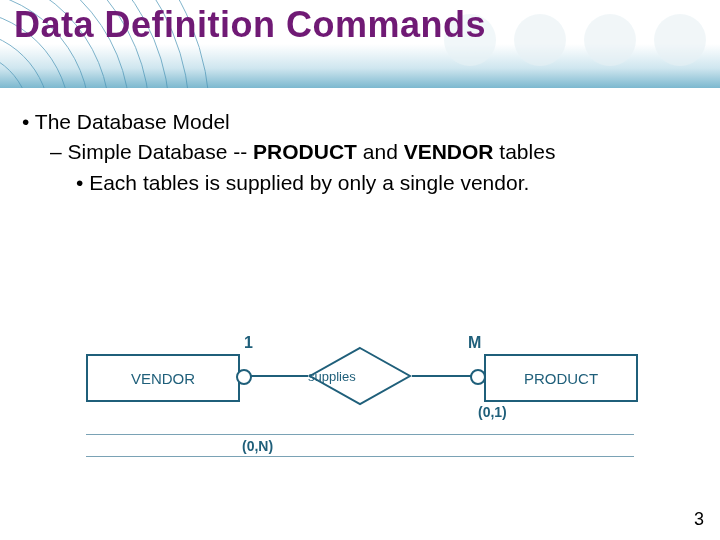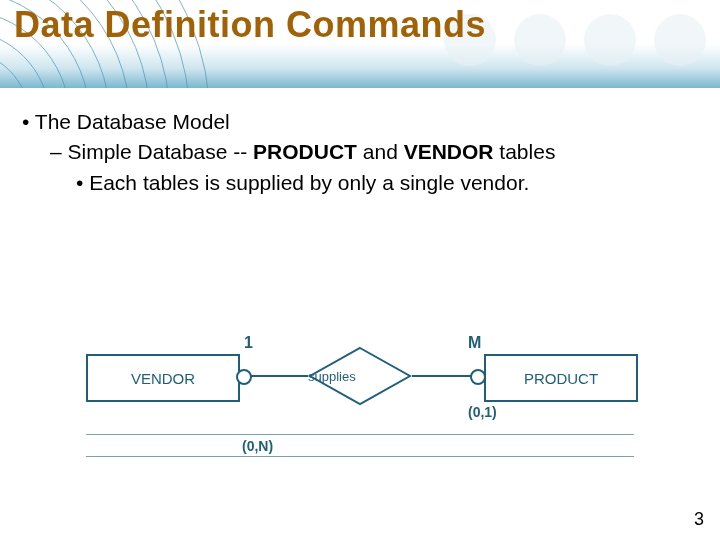--- a/index.html
+++ b/index.html
@@ -28,21 +28,21 @@
   .header-bg {
     position: absolute;
     inset: 0;
   }
   .title {
     position: absolute;
     top: 4px;
     left: 14px;
     font-size: 36px;
     font-weight: bold;
-    color: #a16207;
+    color: #701a75;
     letter-spacing: 0.5px;
   }
   .content {
     position: absolute;
     top: 108px;
     left: 22px;
     right: 22px;
     font-size: 21px;
     color: #000;
     line-height: 1.35;
@@ -124,21 +124,21 @@
   .card-top-l { left: 158px; }
   .card-top-r { left: 382px; }
   .card-bot {
     position: absolute;
     top: 76px;
     font-size: 14px;
     font-weight: bold;
     color: #1f5f7a;
   }
   .card-bot-l { left: 156px; margin-top: 34px; }
-  .card-bot-r { left: 382px; }
+  .card-bot-r { left: 392px; }
   .fig-rule {
     position: absolute;
     left: 0;
     width: 548px;
     border-top: 1px solid #7aa2b5;
   }
   .fig-rule-top { top: 106px; }
   .fig-rule-bot { top: 128px; }
   .fig-caption {
     position: absolute;

